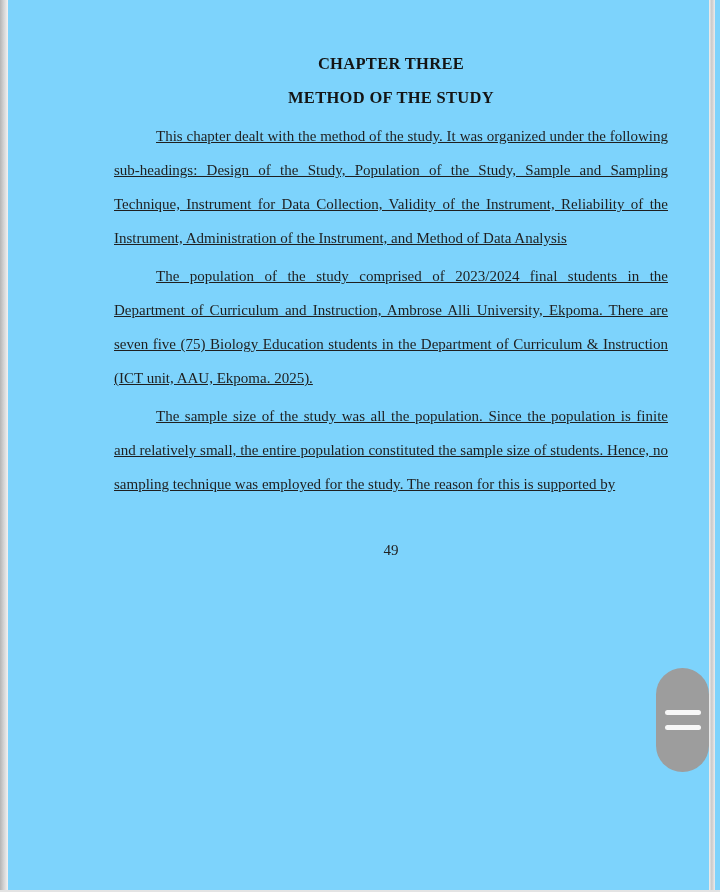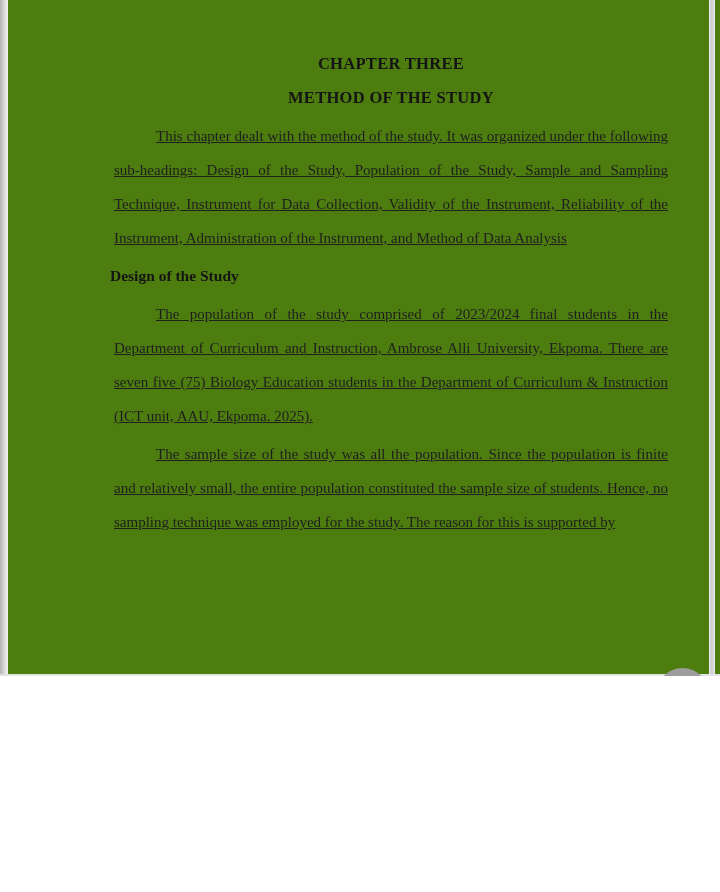--- a/index.html
+++ b/index.html
@@ -1,21 +1,21 @@
 <!DOCTYPE html>
 <html><head>
 <meta charset="utf-8">
 <title></title>
 <style>
   html, body { margin: 0; padding: 0; background: #ffffff; }
   .viewport {
     position: relative;
     width: 720px;
-    height: 676px;
-    background: #4d7c0f;
+    height: 892px;
+    background: #7dd3fc;
     overflow: hidden;
     font-family: "Liberation Serif", serif;
   }
   
   .edge-left {
     position: absolute; left: 0; top: 0; bottom: 0; width: 8px;
     background: linear-gradient(to right, #b4b4b4 0%, #d2d2d2 45%, #f2f2f2 100%);
   }
   .edge-right {
     position: absolute; left: 709px; top: 0; bottom: 0; width: 6px;
@@ -107,29 +107,29 @@
   <div class="edge-bottom"></div>
 
   <div class="content">
 
     <h1 class="h-center">CHAPTER THREE</h1>
 
     <h2 class="h-center">METHOD OF THE STUDY</h2>
 
     <p class="para para-4">This chapter dealt with the method of the study. It was organized under the following sub-headings: Design of the Study, Population of the Study, Sample and Sampling Technique, Instrument for Data Collection, Validity of the Instrument, Reliability of the Instrument, Administration of the Instrument, and Method of Data Analysis</p>
 
-    <h3 class="h-left">Design of the Study</h3>
 
 
 
     <p class="para para-4">The population of the study comprised of 2023/2024 final students in the Department of Curriculum and Instruction, Ambrose Alli University, Ekpoma. There are seven five (75) Biology Education students in the Department of Curriculum &amp; Instruction (ICT unit, AAU, Ekpoma. 2025).</p>
 
 
     <p class="para para-3">The sample size of the study was all the population. Since the population is finite and relatively small, the entire population constituted the sample size of students. Hence, no sampling technique was employed for the study. The reason for this is supported by</p>
 
+    <div class="page-number">49</div>
 
   </div>
 
   <button class="scroll-handle" type="button">
     <span class="bar"></span>
     <span class="bar"></span>
   </button>
 
 </div>
 

